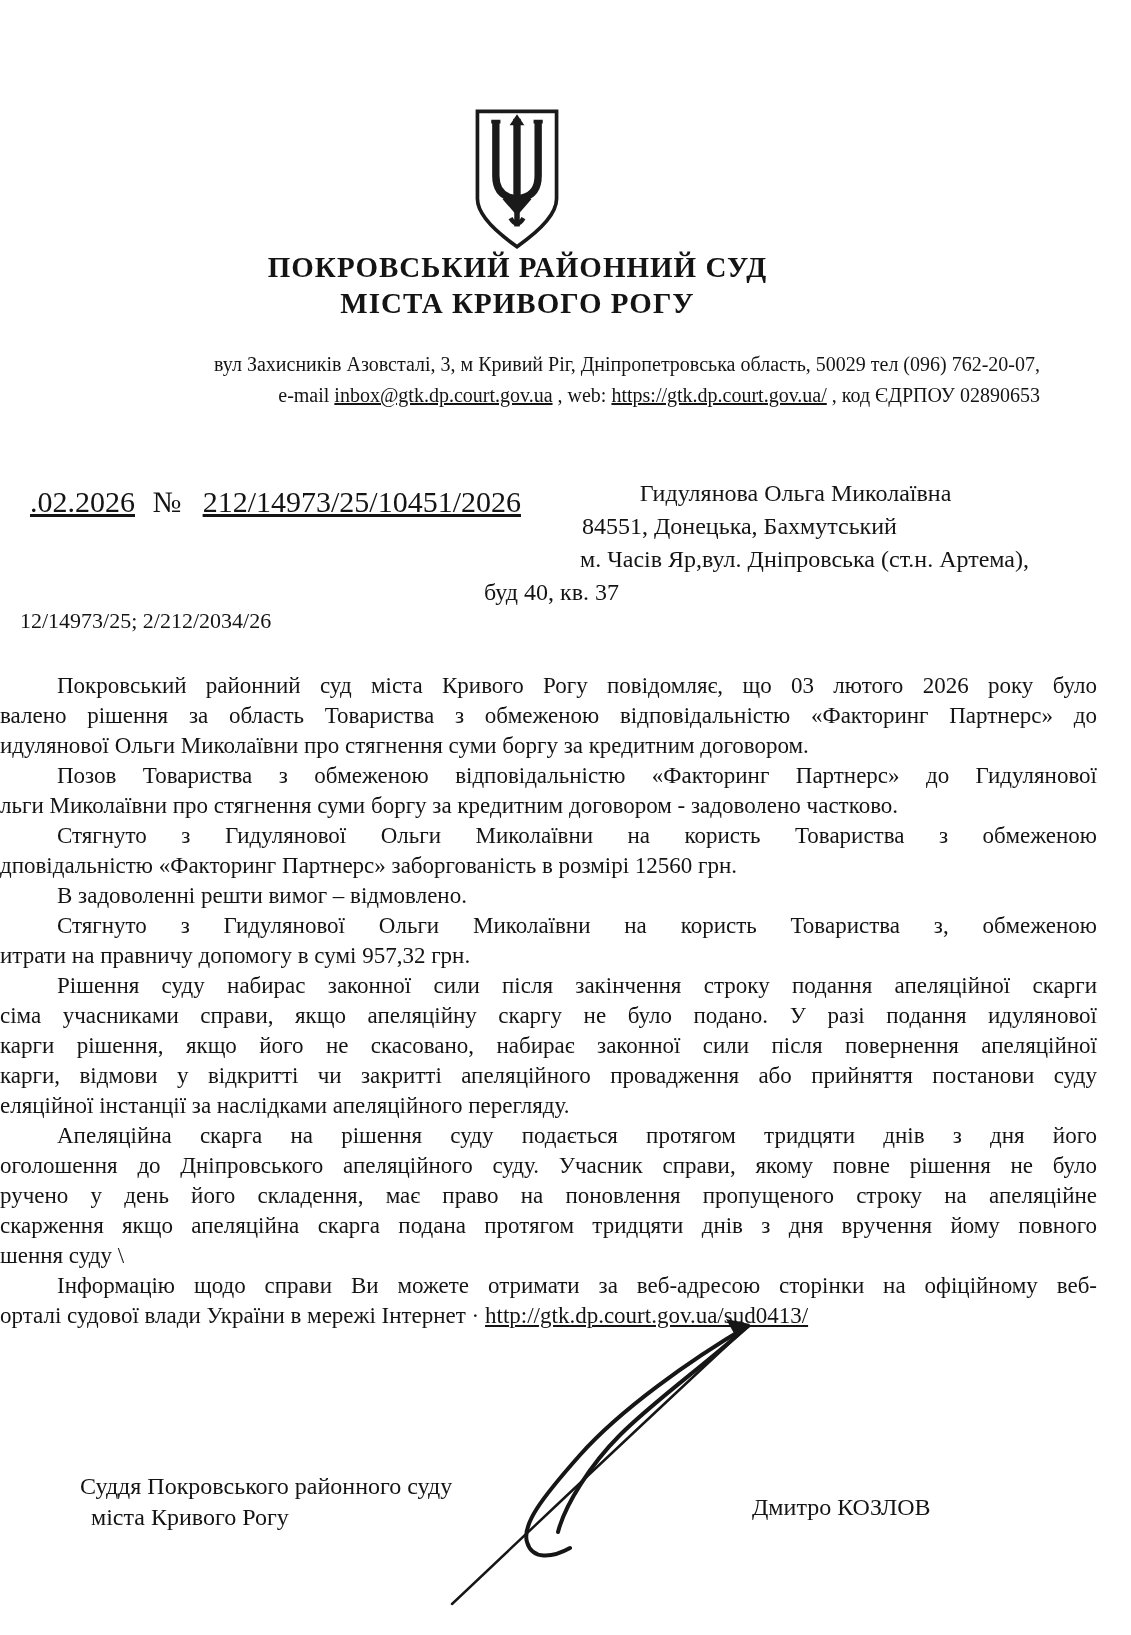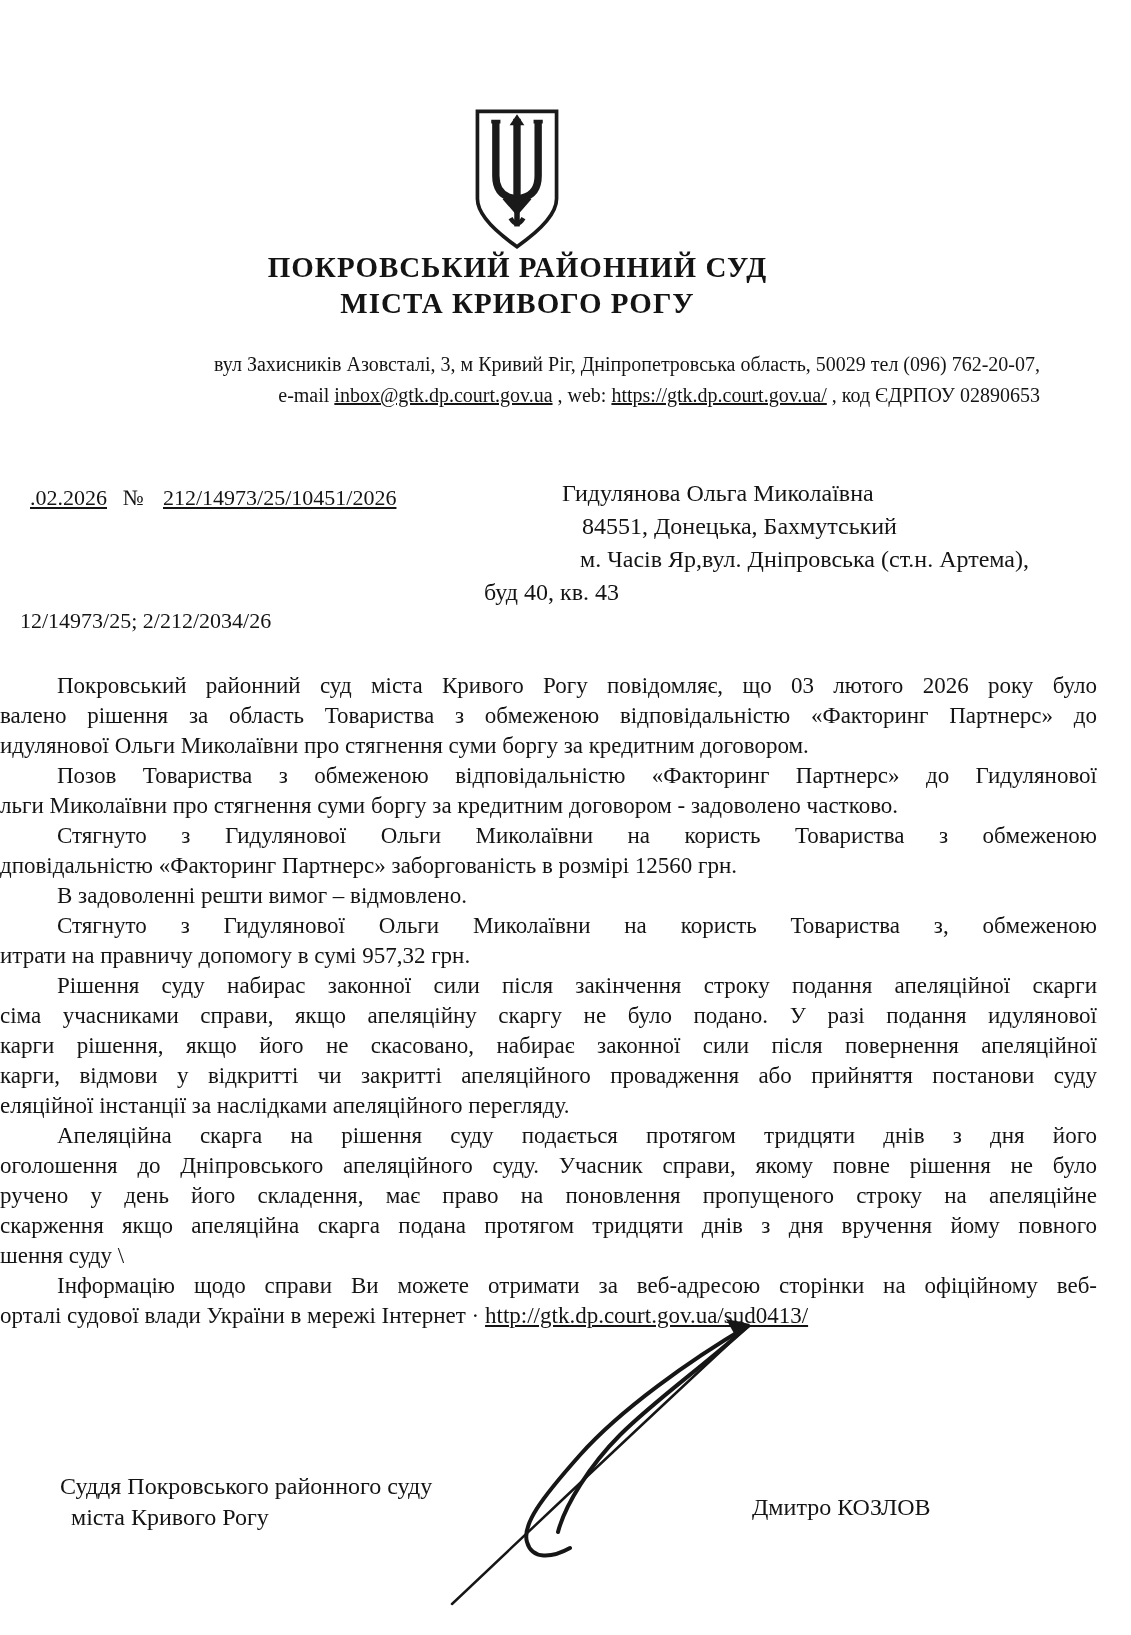--- a/index.html
+++ b/index.html
@@ -10,36 +10,36 @@
   }
   .abs{position:absolute;}
   .u{text-decoration:underline;}
   
   .emblem{left:471px;top:106px;width:92px;height:148px;}
   .court-title{left:0;top:249px;width:1035px;text-align:center;
     font-weight:bold;font-size:29px;line-height:36px;letter-spacing:1px;}
   .court-address{left:0;top:349px;width:1040px;text-align:right;
     font-size:20px;line-height:31px;}
   
-  .refline{left:30px;top:485px;font-size:22px;}
+  .refline{left:30px;top:485px;font-size:30px;}
   .refline .num{margin-left:14px;}
   .refline .no{margin-left:10px;}
   .recipient{left:484px;top:477px;font-size:24px;line-height:33px;}
-  .recipient .rline:nth-child(1){padding-left:78px;}
+  .recipient .rline:nth-child(1){padding-left:78px;text-align:center;}
   .recipient .rline:nth-child(2){padding-left:98px;}
   .recipient .rline:nth-child(3){padding-left:96px;}
   .caseline{left:20px;top:608px;font-size:22px;}
   
   .doc-body{left:0;top:671px;width:1097px;}
   .bline{font-size:23px;line-height:30px;}
   .bline.j{text-align:justify;text-align-last:justify;}
   .bline.ind{padding-left:57px;}
   
   .sig-canvas{left:430px;top:1300px;width:340px;height:330px;}
-  .sig-left{left:60px;top:1471px;font-size:24px;line-height:31px;}
+  .sig-left{left:80px;top:1471px;font-size:24px;line-height:31px;}
   .sig-left .l2{padding-left:11px;}
   .sig-name{left:752px;top:1494px;font-size:24px;}
 </style>
 </head>
 <body>
 
 <div class="abs emblem">
   <svg viewBox="0 0 100 155" width="92" height="148" aria-hidden="true">
     <path d="M7,3 H93 V98 Q93,120 50,150 Q7,120 7,98 Z" fill="none" stroke="#1a1a1a" stroke-width="4"></path>
     <g stroke="#1a1a1a" stroke-width="8" fill="none" stroke-linecap="square">
@@ -74,21 +74,21 @@
 <div class="abs refline">
   <span class="u">.02.2026</span>
   <span class="no">№</span>
   <span class="u num">212/14973/25/10451/2026</span>
 </div>
 
 <div class="abs recipient">
     <div class="rline">Гидулянова Ольга Миколаївна</div>
     <div class="rline">84551,  Донецька,  Бахмутський</div>
     <div class="rline">м. Часів Яр,вул. Дніпровська (ст.н. Артема),</div>
-    <div class="rline">буд  40, кв. 43</div>
+    <div class="rline">буд  40, кв. 37</div>
   </div>
 
 <div class="abs caseline">12/14973/25; 2/212/2034/26</div>
 
 <div class="abs doc-body">
     <div class="bline j ind">Покровський  районний суд міста Кривого Рогу повідомляє, що 03 лютого 2026 року було</div>
     <div class="bline j">валено рішення за область Товариства з обмеженою відповідальністю «Факторинг Партнерс» до</div>
     <div class="bline">идулянової Ольги Миколаївни про стягнення суми боргу за кредитним договором.</div>
     <div class="bline j ind">Позов Товариства з обмеженою відповідальністю «Факторинг Партнерс» до Гидулянової</div>
     <div class="bline">льги Миколаївни про стягнення суми боргу за кредитним договором - задоволено частково.</div>

